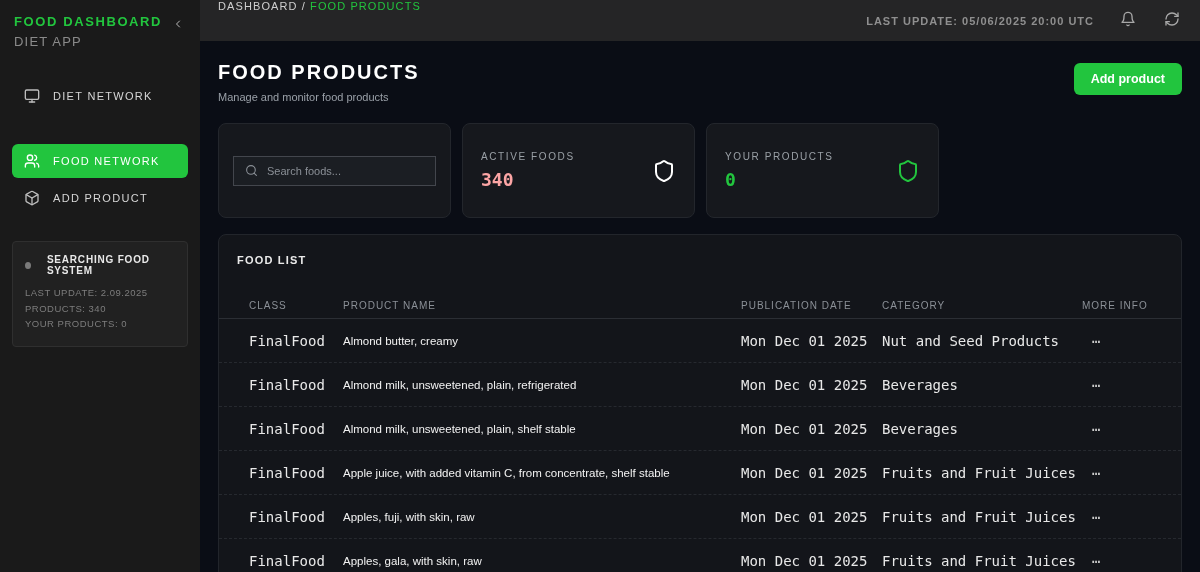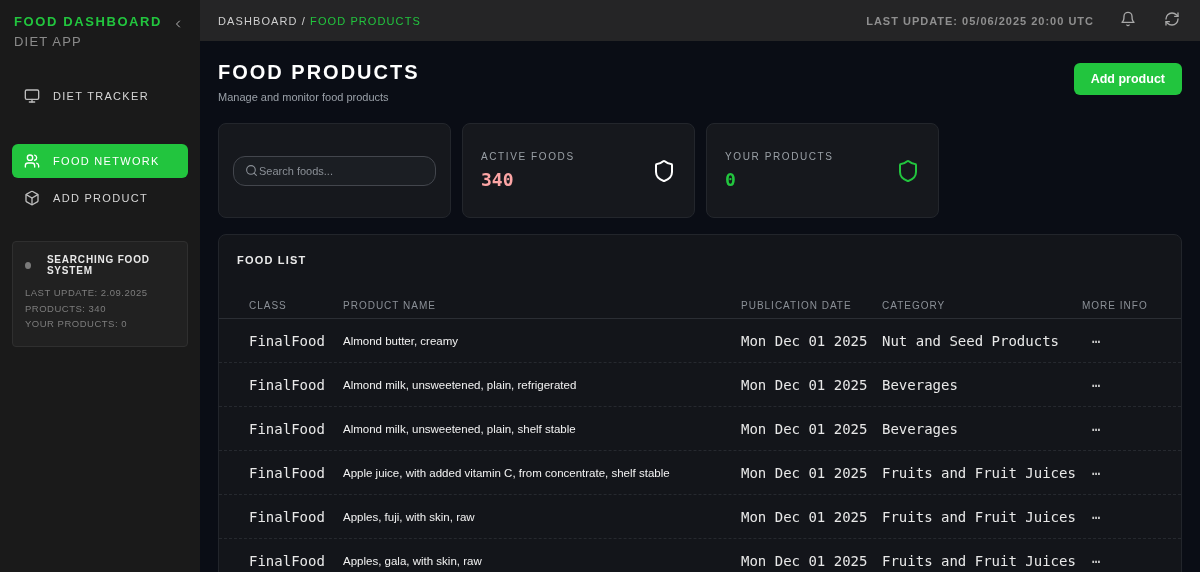--- a/index.html
+++ b/index.html
@@ -40,21 +40,21 @@
     padding:12px 12px 14px 12px;
   }
   .status-title { display:flex; align-items:center; gap:16px; color:#e9e9e9; font-size:10px; letter-spacing:0.8px; font-weight:bold; }
   .status-dot { width:7px; height:7px; border-radius:50%; background:#7a7a7a; }
   .status-lines { margin-top:9px; color:#7d7d7d; font-size:9.5px; letter-spacing:0.5px; line-height:1.65; }
 
   
   .right { flex:1; display:flex; flex-direction:column; height:572px; }
   .topbar {
     height:41px; min-height:41px; background:#252526;
-    display:flex; align-items:center; justify-content:space-between;
+    display:flex; justify-content:space-between;
     padding:0 18px;
   }
   .breadcrumb { font-size:11px; letter-spacing:1.1px; color:#cfcfcf; }
   .breadcrumb .current { color:#22c53e; }
   .topbar-right { display:flex; align-items:center; gap:24px; }
   .update-label { color:#8f8f8f; font-size:11px; letter-spacing:1px;font-weight:bold; }
   .icon-btn { background:none; border:none; color:#a8a8a8; cursor:pointer; display:flex; padding:2px; }
 
   
   .main { flex:1; padding:20px 18px; overflow:hidden; display:flex; flex-direction:column; }
@@ -67,22 +67,22 @@
     padding:9px 17px; border-radius:6px; margin-top:2px;
   }
 
   .cards { display:flex; gap:11px; margin-top:20px; }
   .card {
     width:233px; height:95px;
     background:#16181d; border:1px solid #23262c; border-radius:8px;
   }
   .card-search { display:flex; align-items:center; padding:0 14px; }
   .search-box {
-    flex:1; height:30px; display:flex; align-items:center; gap:1px;
-    background:#1b1e23; border:1px solid #43464d; border-radius:12px; padding:0 11px;
+    flex:1; height:30px; display:flex; align-items:center; gap:9px;
+    background:#1b1e23; border:1px solid #43464d; border-radius:0; padding:0 11px;
   }
   .search-box .ico { color:#8a8f96; display:flex; }
   .search-input {
     flex:1; background:none; border:none; outline:none;
     color:#c5c9cf; font-size:11px; font-family:"Liberation Sans", sans-serif;
   }
   .search-input::placeholder { color:#8a8f96; }
   .card-stat { display:flex; align-items:center; justify-content:space-between; padding:0 18px; }
   .stat-label { font-size:10px; letter-spacing:1.6px; color:#9aa0a6; }
   .stat-value { font-size:18px; font-weight:bold; margin-top:7px; color:#fca5a5; }
@@ -137,21 +137,21 @@
 
   <nav class="sb-nav">
     <button class="sb-item">
       <span class="ico">
         <svg width="16" height="16" viewBox="0 0 24 24">
             <rect x="2" y="3" width="20" height="14" rx="2"></rect>
             <line x1="8" y1="21" x2="16" y2="21"></line>
             <line x1="12" y1="17" x2="12" y2="21"></line>
           </svg>
       </span>
-      <span>DIET TRACKER</span>
+      <span>DIET NETWORK</span>
     </button>
     <button class="sb-item active">
       <span class="ico">
         <svg width="16" height="16" viewBox="0 0 24 24">
             <path d="M16 21v-2a4 4 0 0 0-4-4H6a4 4 0 0 0-4 4v2"></path>
             <circle cx="9" cy="7" r="4"></circle>
             <path d="M22 21v-2a4 4 0 0 0-3-3.87"></path>
             <path d="M16 3.13a4 4 0 0 1 0 7.75"></path>
           </svg>
       </span>

